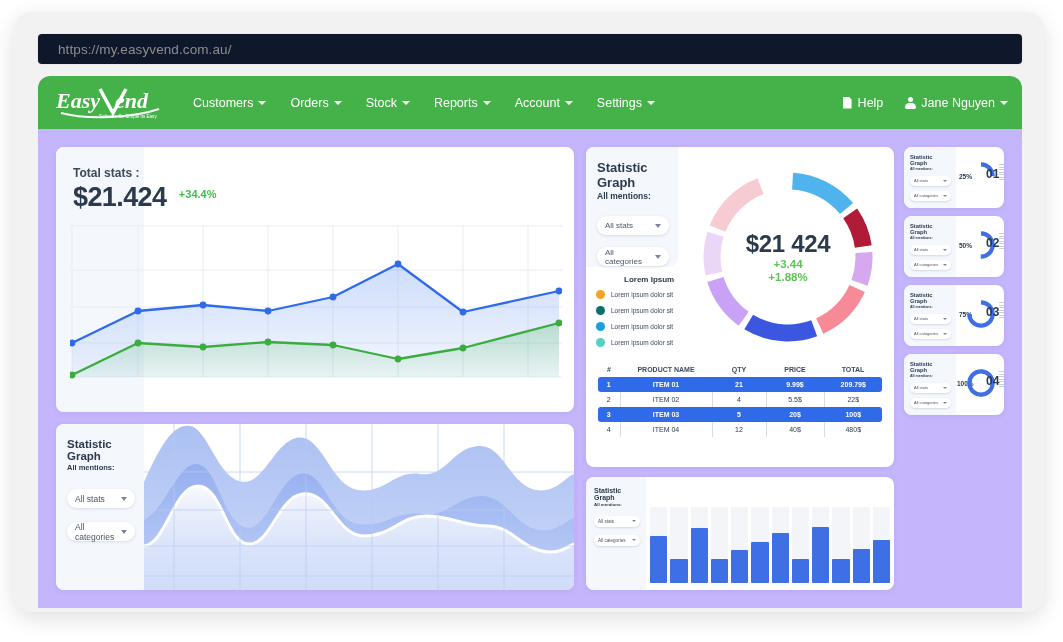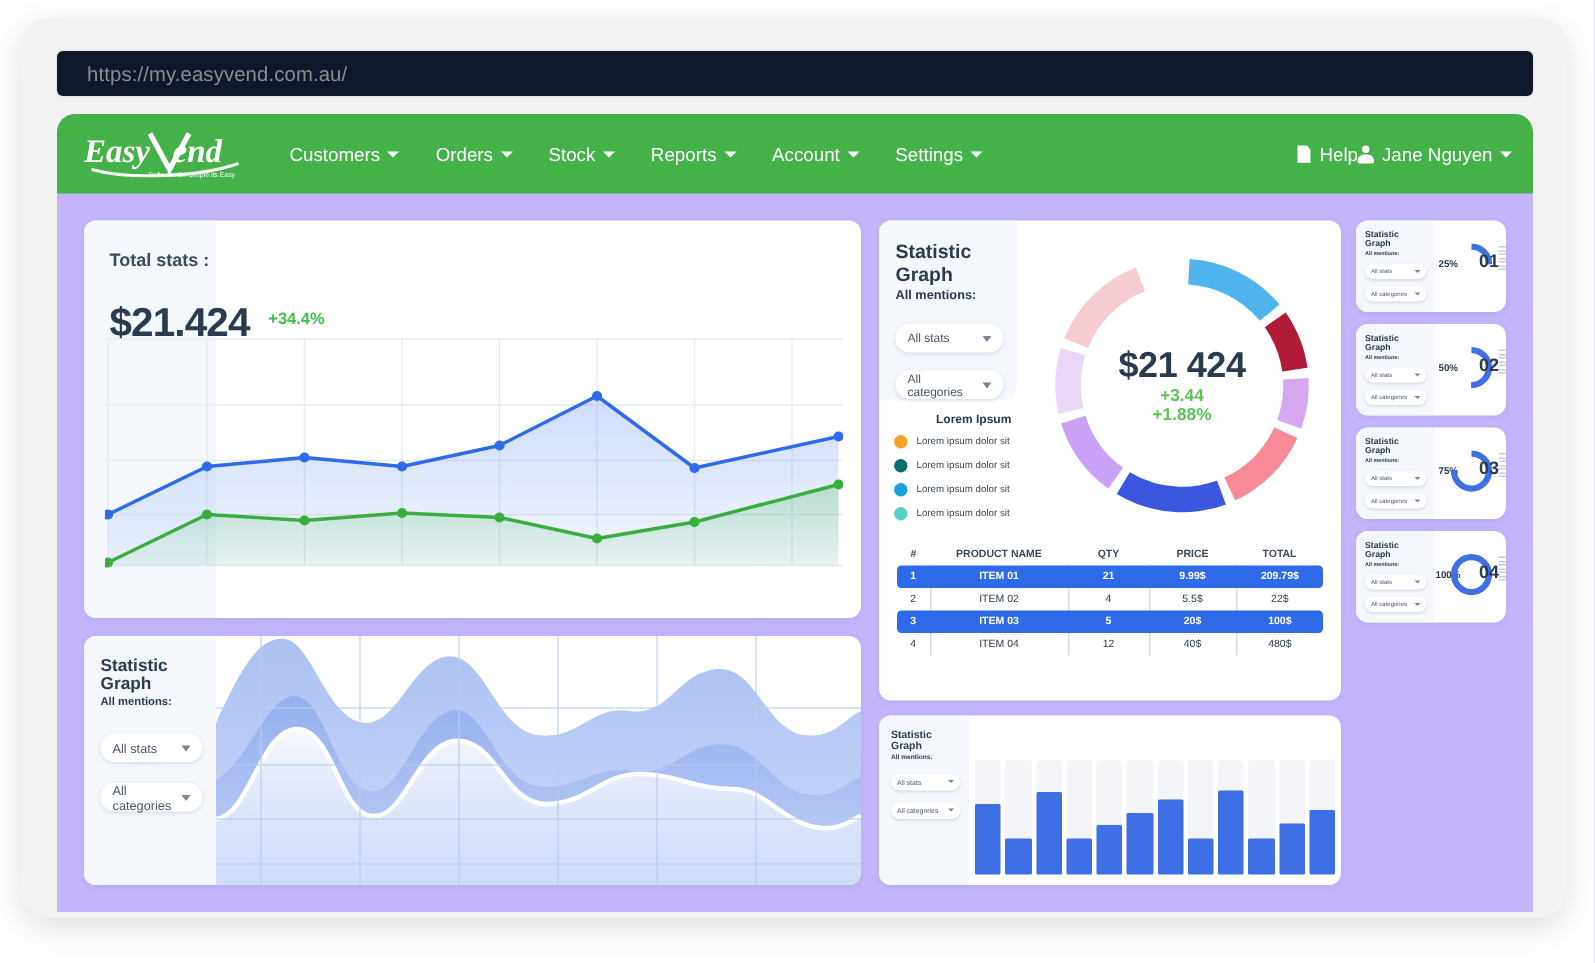--- a/index.html
+++ b/index.html
@@ -39,42 +39,42 @@
   .nav-links{position:absolute;left:155px;top:0;height:53px;display:flex;align-items:center;}
   .nav-link{
     color:#fff;font-size:12.5px;margin-right:24px;white-space:nowrap;cursor:pointer;
   }
   .caret{
     display:inline-block;width:0;height:0;margin-left:5px;vertical-align:2px;
     border-left:4px solid transparent;border-right:4px solid transparent;
     border-top:4px solid #ffffff;
   }
   .nav-right{position:absolute;right:14px;top:0;height:53px;display:flex;align-items:center;}
-  .nav-right .nav-link{margin-right:0;display:flex;align-items:center;}
+  .nav-right .nav-link{margin-right:0;margin-left:22px;display:flex;align-items:center;}
   .doc-icon{
     display:inline-block;width:9px;height:12px;background:#fff;margin-right:6px;
     clip-path:polygon(0 0,70% 0,100% 28%,100% 100%,0 100%);
   }
   .user-icon{
     display:inline-block;width:11px;height:12px;margin-right:5px;position:relative;
   }
   .user-icon::before{content:"";position:absolute;left:3px;top:0;width:5px;height:5px;border-radius:50%;background:#fff;}
   .user-icon::after{content:"";position:absolute;left:0;top:6px;width:11px;height:6px;border-radius:5px 5px 2px 2px;background:#fff;}
 
   
   .dash{position:absolute;left:0;top:53px;width:984px;height:479px;}
   .card{background:#fff;border-radius:8px;box-shadow:0 1px 5px rgba(60,70,110,.09);position:absolute;overflow:hidden;}
 
   
   #card-total{left:18px;top:18px;width:518px;height:265px;}
   .stat-side{position:absolute;left:0;top:0;width:88px;height:265px;background:#f4f8fd;}
   .stat-head{position:absolute;left:17px;top:19px;}
   .stat-label{color:#3c4a5c;font-size:12px;font-weight:bold;}
   .stat-value{
-    color:#2b3a4d;font-size:27px;font-weight:bold;margin-top:20px;letter-spacing:-.6px;
+    color:#2b3a4d;font-size:27px;font-weight:bold;margin-top:2px;letter-spacing:-.6px;
     display:inline-block;
   }
   .stat-delta{color:#3fbf4a;font-size:11px;font-weight:bold;margin-left:8px;vertical-align:8px;}
   .linechart{position:absolute;left:14px;top:78px;width:492px;height:172px;}
 
   
   #card-wave{left:18px;top:295px;width:518px;height:166px;}
   .side-panel{position:absolute;left:0;top:0;width:88px;height:100%;background:#f4f8fd;}
   .sp-title{color:#2b3a4d;font-size:11.5px;font-weight:bold;margin:0;}
   .sp-sub{color:#2b3a4d;font-size:7.5px;font-weight:bold;margin:1px 0 0 0;}

